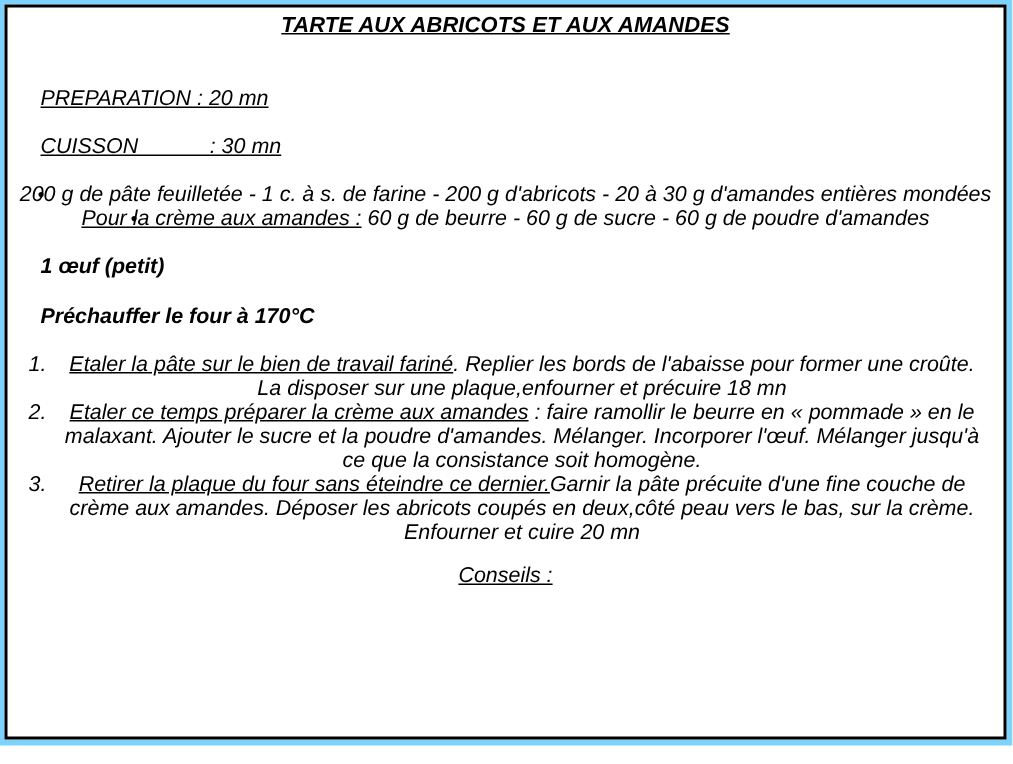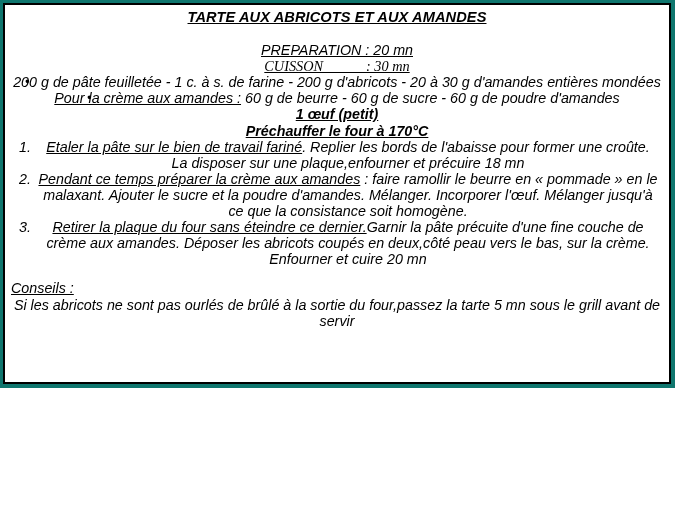--- a/index.html
+++ b/index.html
@@ -12,23 +12,23 @@
     width: 675px;
     height: 509px;
     overflow: hidden;
     font-family: "Liberation Sans", sans-serif;
   }
 
   
   .page {
     box-sizing: border-box;
     width: 675px;
-    height: 388px;
+    height: 497px;
     padding: 3px 4px 4px 3px;
-    background: #0f766e;
+    background: #7dd3fc;
   }
 
   
   .frame {
     box-sizing: border-box;
     width: 100%;
     height: 100%;
     border: 2px solid #000000;
     background: #ffffff;
     padding: 4px 6px 0 6px;
@@ -54,33 +54,32 @@
   }
 
   .spacer {
     height: 16px;
   }
   .spacer-small {
     height: 13px;
   }
 
   .line {
-    margin: 0;
-    text-align: center;
+    margin: 16px;
+    text-align: left;
   }
 
   .u { text-decoration: underline; }
-  .bu { font-weight: bold; text-decoration: underline; }
+  .bu { font-weight: bold; }
 
   
   .tabline {
     display: inline-block;
     text-decoration: underline;
     white-space: pre;
-    font-family: Liberation Serif, serif;
   }
 
   
   ul.bullets {
     list-style: none;
     margin: 0;
     padding: 0;
   }
   ul.bullets li {
     position: relative;
@@ -115,21 +114,21 @@
     position: absolute;
     left: 8px;
     top: 0;
     white-space: pre;
   }
   li.step-2 { padding-left: 52px; }
   li.step-2 .step-num { left: 116px; }
 
   .conseils-title {
     margin: 0;
-    text-align: left;
+    text-align: center;
   }
 </style>
 </head>
 <body>
 
 <div class="page">
   <div class="frame">
     <div class="doc">
 
       <div class="title">TARTE AUX ABRICOTS ET AUX AMANDES</div>
@@ -164,32 +163,31 @@
         <span class="bu">Préchauffer le four à 170°C</span>
       </div>
 
       <ol class="steps">
         <li class="step-1">
           <span class="step-num">1.</span>
           <span class="u">Etaler la pâte sur le bien de travail fariné</span><span>. Replier les bords de l'abaisse pour former une croûte. La disposer sur une plaque,enfourner et précuire 18 mn</span>
         </li>
         <li class="step-2">
           <span class="step-num">2.</span>
-          <span class="u">Pendant ce temps préparer la crème aux amandes</span><span> : faire ramollir le beurre en « pommade » en le malaxant. Ajouter le sucre et la poudre d'amandes. Mélanger. Incorporer l'œuf. Mélanger jusqu'à ce que la consistance soit homogène.</span>
+          <span class="u">Etaler ce temps préparer la crème aux amandes</span><span> : faire ramollir le beurre en « pommade » en le malaxant. Ajouter le sucre et la poudre d'amandes. Mélanger. Incorporer l'œuf. Mélanger jusqu'à ce que la consistance soit homogène.</span>
         </li>
         <li class="step-3">
           <span class="step-num">3.</span>
           <span class="u">Retirer la plaque du four sans éteindre ce dernier.</span><span>Garnir la pâte précuite d'une fine couche de crème aux amandes. Déposer les abricots coupés en deux,côté peau vers le bas, sur la crème. Enfourner et cuire 20 mn</span>
         </li>
       </ol>
 
 
       <div class="spacer-small"></div>
 
       <div class="conseils-title">
         <span class="u">Conseils :</span>
       </div>
 
-      <div class="line">Si les abricots ne sont pas ourlés de brûlé à la sortie du four,passez la tarte 5 mn sous le grill avant de servir</div>
 
     </div>
   </div>
 </div>
 
 </body></html>

